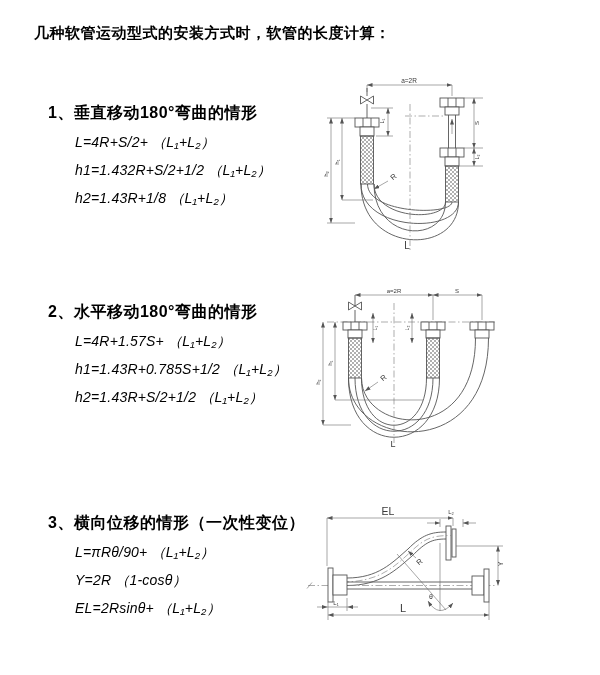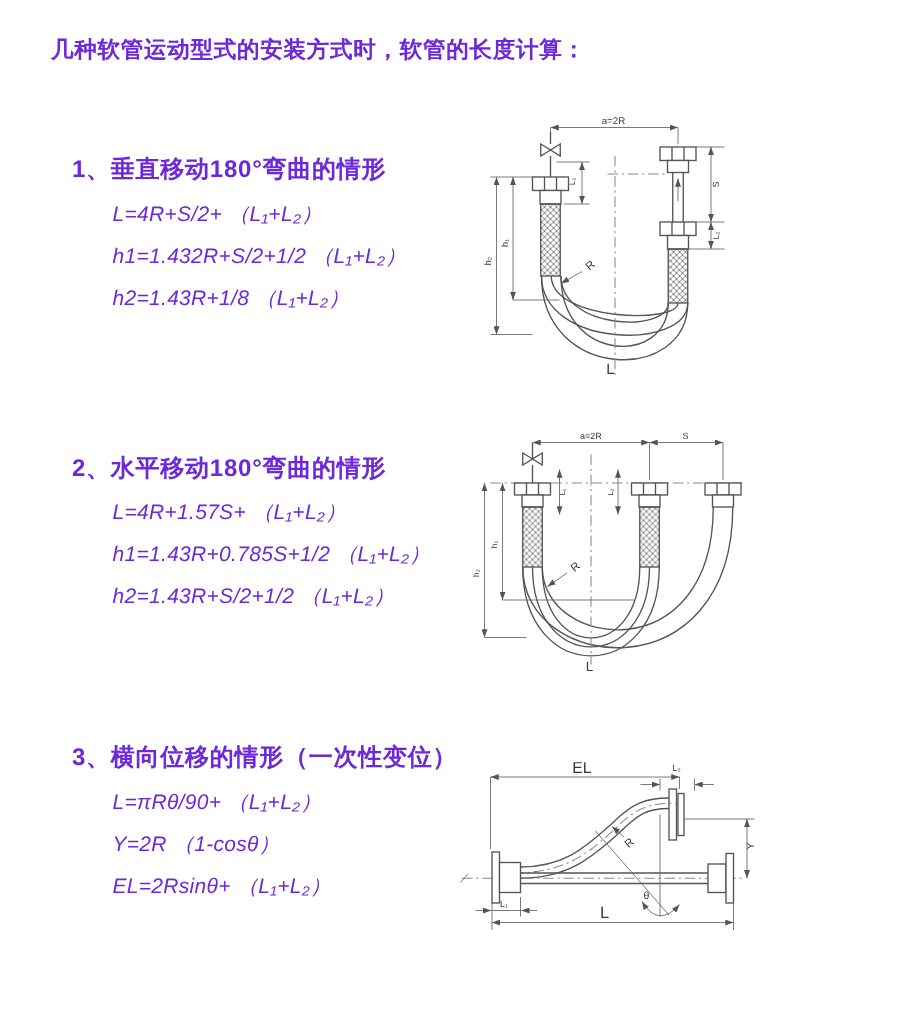--- a/index.html
+++ b/index.html
@@ -1,17 +1,17 @@
 <!DOCTYPE html>
 <html><head>
 <meta charset="utf-8">
 <style>
   html,body{margin:0;padding:0;background:#fff;}
   .page{position:relative;width:531px;height:675px;background:#ffffff;overflow:hidden;
-        font-family:"Liberation Sans","DejaVu Sans",sans-serif;color:#6d28d9;}
+        font-family:"Liberation Sans","DejaVu Sans",sans-serif;color:#000000;}
   .title{position:absolute;left:34px;top:24px;font-size:15px;font-weight:600;letter-spacing:.5px;}
   .sec{position:absolute;left:48px;}
   .sec .h{font-size:16px;font-weight:600;letter-spacing:.5px;}
   .sec .f{font-size:14px;font-weight:400;margin-left:27px;margin-top:10px;letter-spacing:.2px;white-space:pre;font-style:italic;}
   svg{position:absolute;overflow:visible;}
   svg text{font-family:"Liberation Sans","DejaVu Sans",sans-serif;fill:#3a3a3a;}
   .ln{stroke:#555;stroke-width:.9;fill:none;}
   .thin{stroke:#6b6b6b;stroke-width:.6;fill:none;}
   .dim{stroke:#6b6b6b;stroke-width:.6;fill:none;}
   .cl{stroke:#8a8a8a;stroke-width:.7;fill:none;stroke-dasharray:7 2.5 1.5 2.5;}
@@ -32,21 +32,21 @@
     <div class="f">h2=1.43R+1/8 （L₁+L₂）</div>
   </div>
 
   <div class="sec" style="top:302px">
     <div class="h">2、水平移动180°弯曲的情形</div>
     <div class="f">L=4R+1.57S+ （L₁+L₂）</div>
     <div class="f">h1=1.43R+0.785S+1/2 （L₁+L₂）</div>
     <div class="f">h2=1.43R+S/2+1/2 （L₁+L₂）</div>
   </div>
 
-  <div class="sec" style="top:495px">
+  <div class="sec" style="top:513px">
     <div class="h">3、横向位移的情形（一次性变位）</div>
     <div class="f">L=πRθ/90+ （L₁+L₂）</div>
     <div class="f">Y=2R （1-cosθ）</div>
     <div class="f">EL=2Rsinθ+ （L₁+L₂）</div>
   </div>
 
   <svg style="left:315px;top:74px;width:175px;height:182px" viewBox="0 0 175 182">
     <defs>
       <marker id="m1e" markerWidth="6" markerHeight="4" refX="5.5" refY="2" orient="auto" markerUnits="userSpaceOnUse">
           <path d="M0,0 L5.5,2 L0,4 Z" fill="#555"></path>

